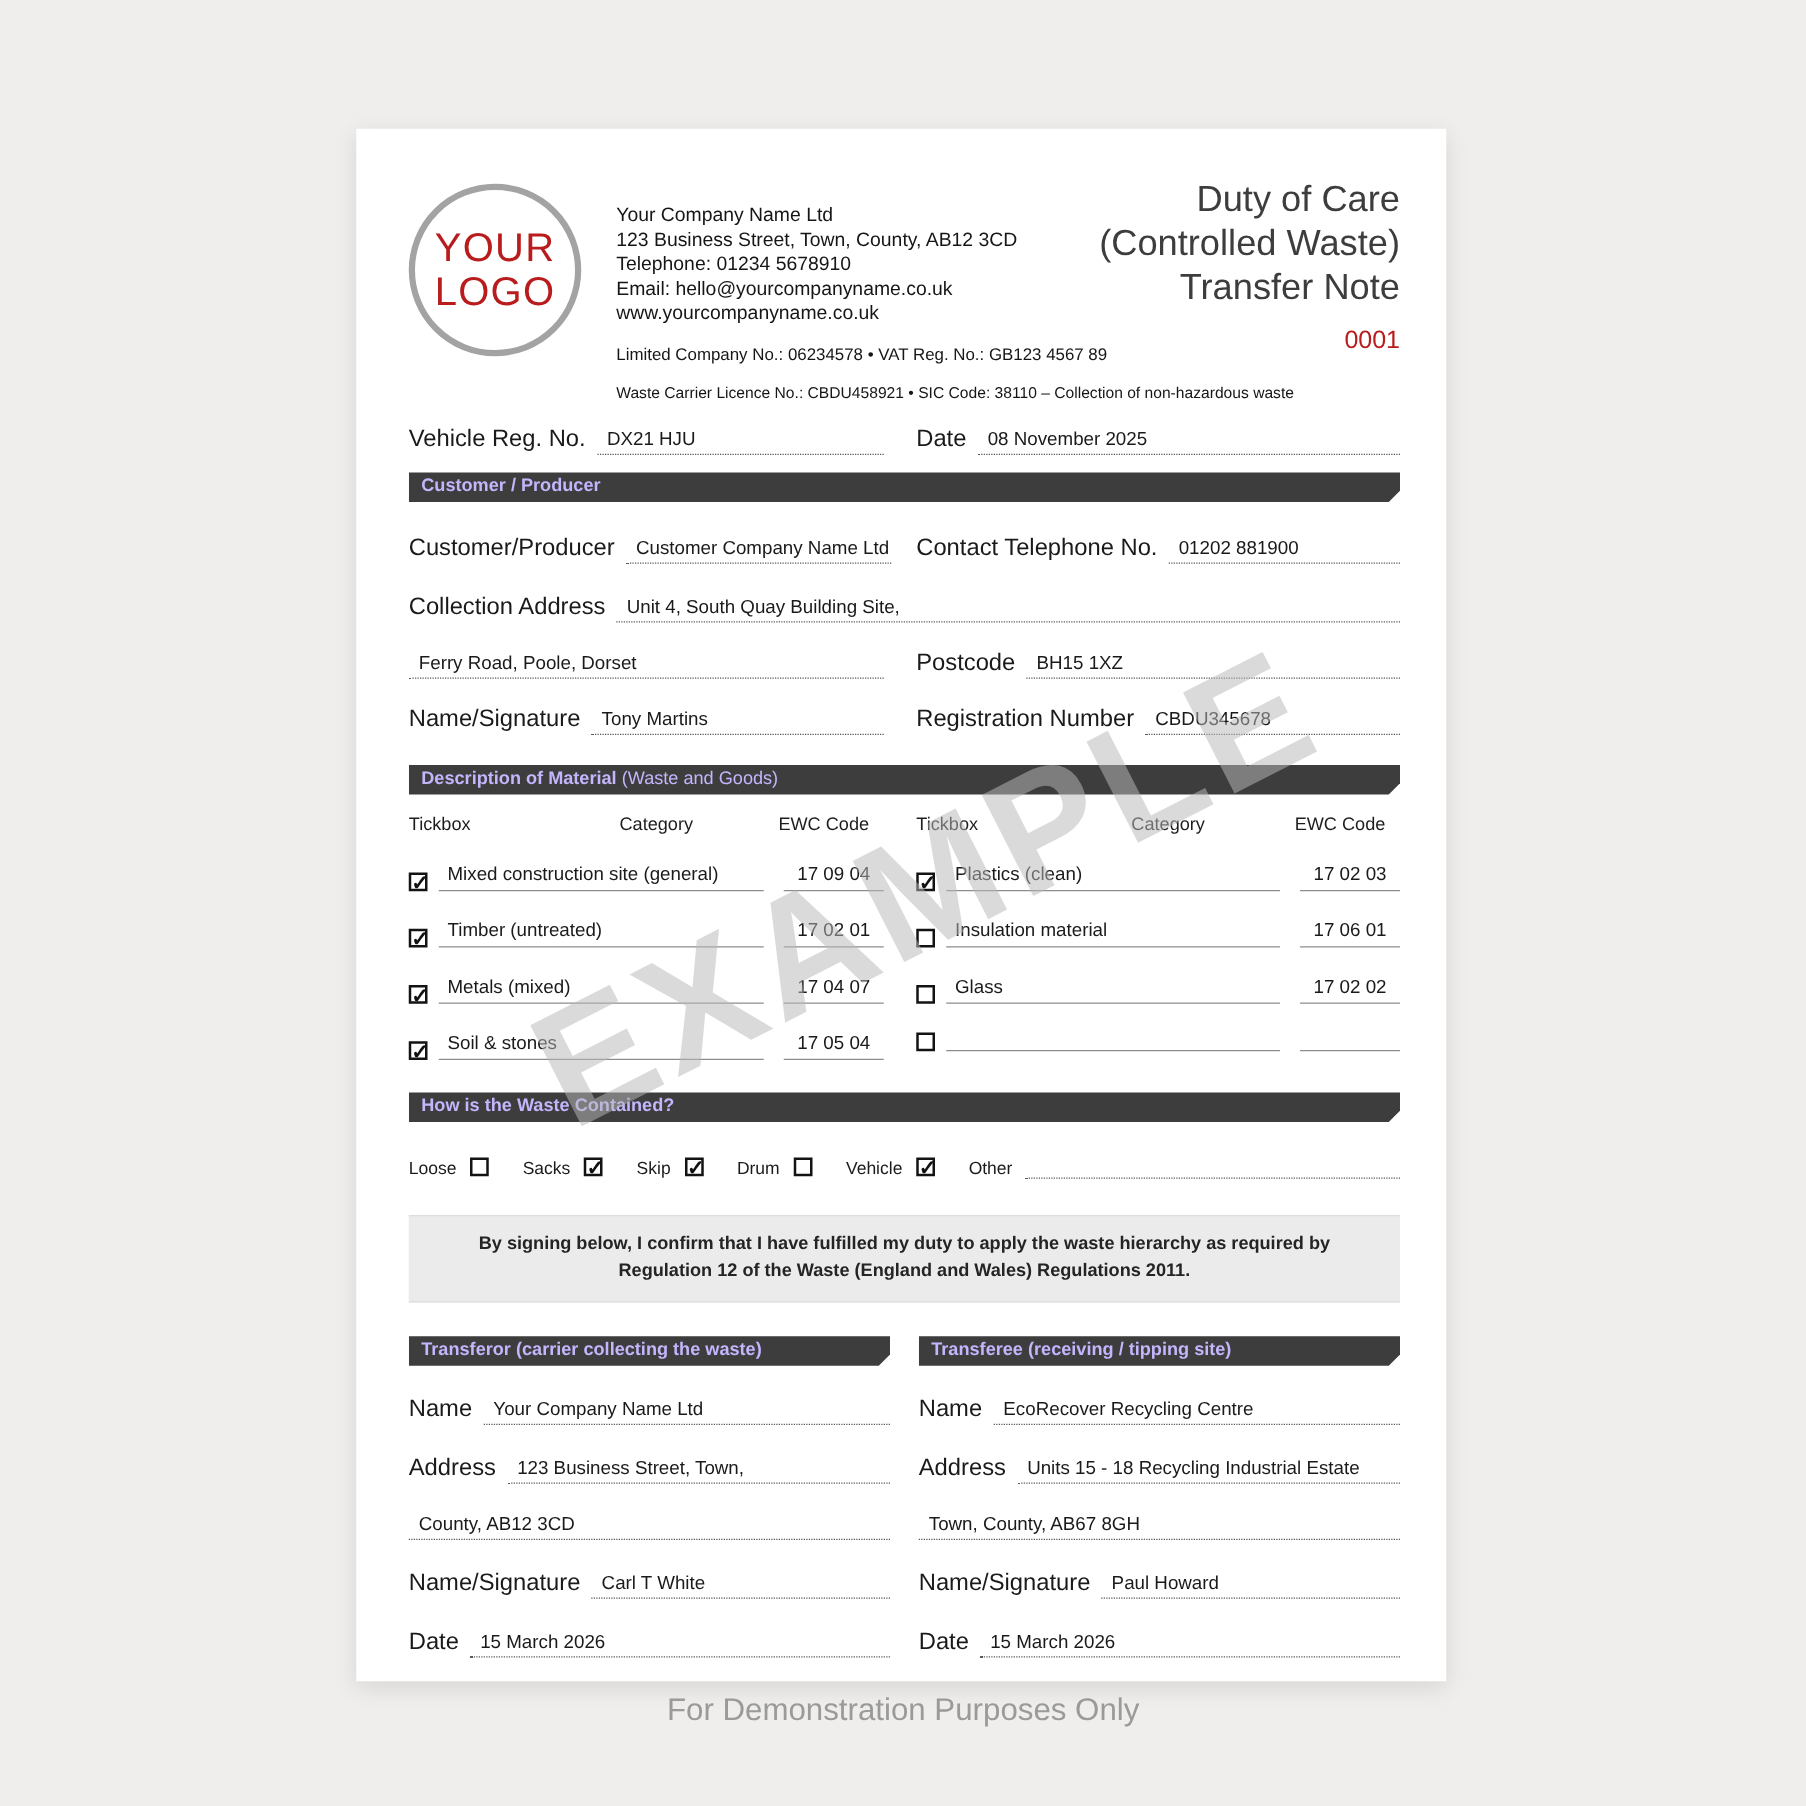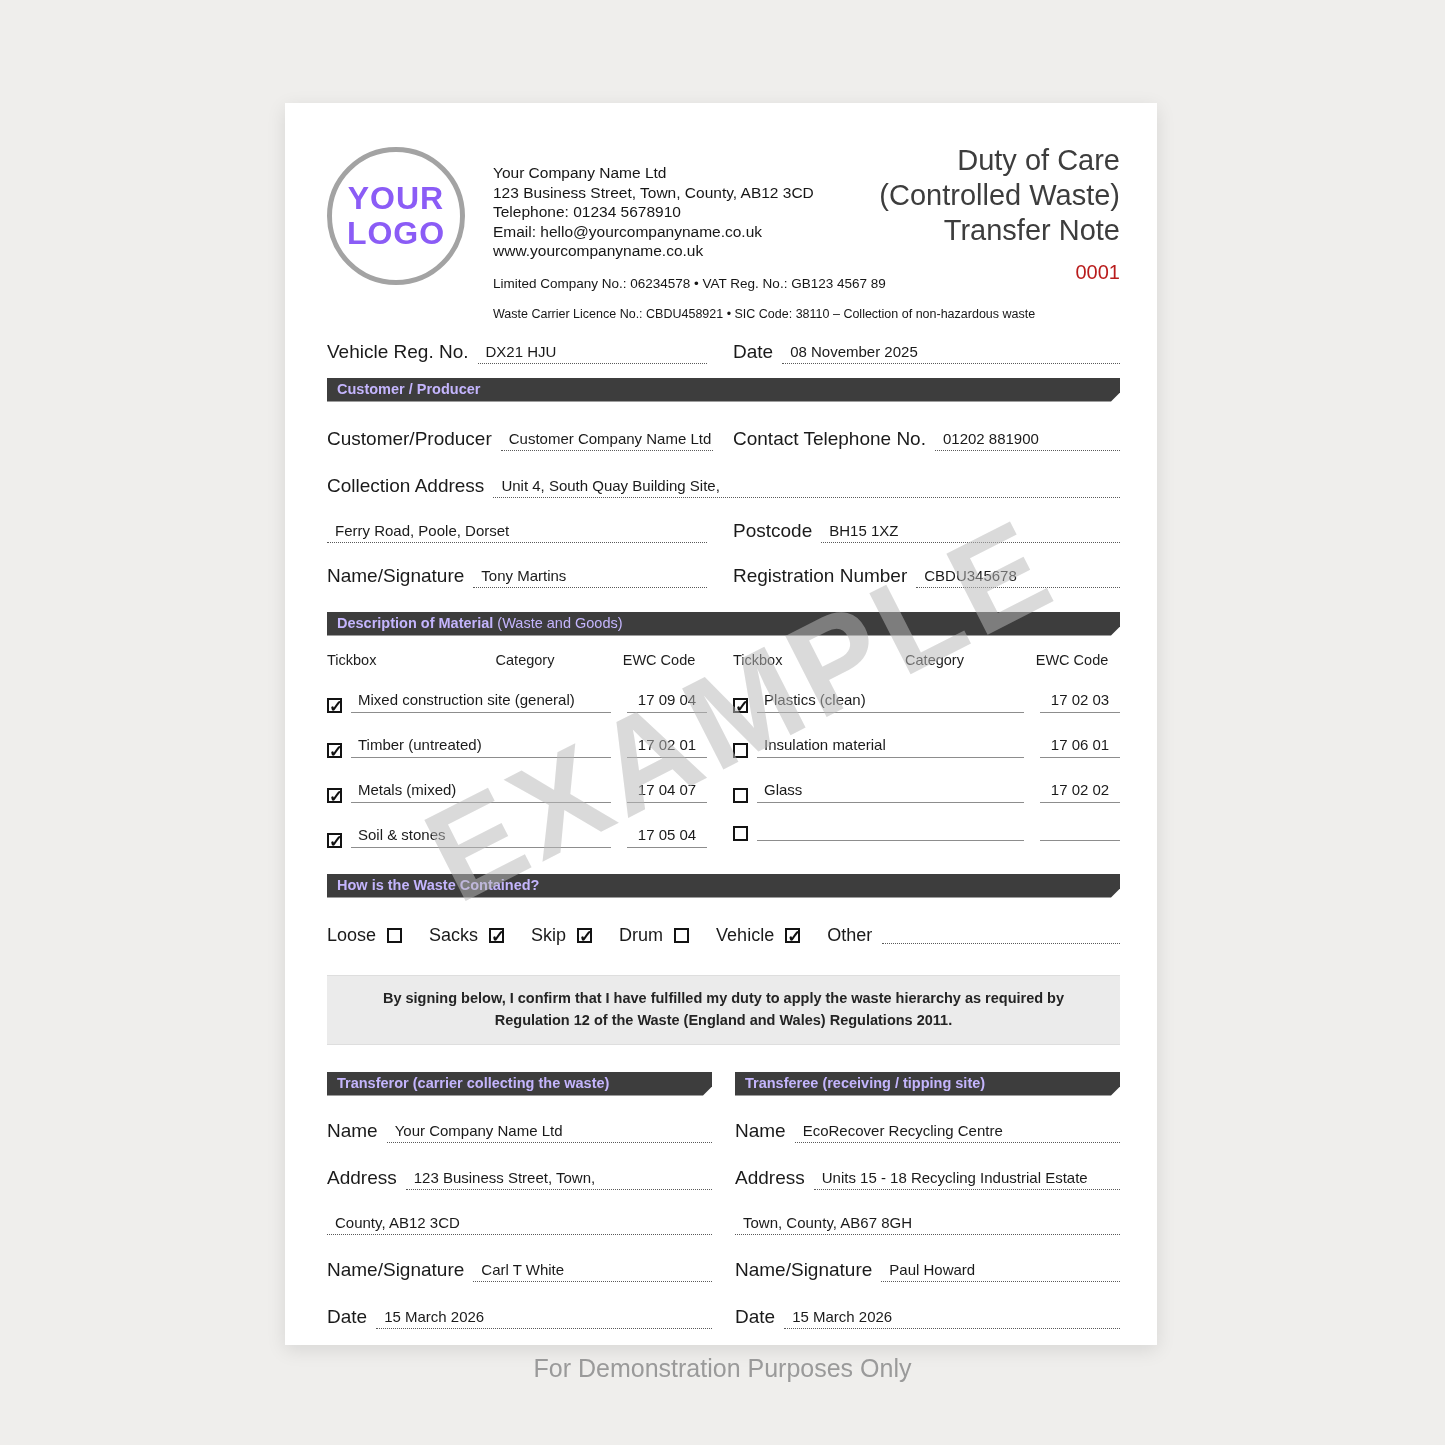--- a/index.html
+++ b/index.html
@@ -18,21 +18,21 @@
     overflow:hidden;
   }
   .pad { padding:44px 37px 0 42px; position:relative; }
 
   
   .hdr { display:flex; position:relative; }
   .logo {
     width:138px; height:138px; flex:none;
     border:5px solid #a3a3a3; border-radius:50%;
     display:flex; flex-direction:column; align-items:center; justify-content:center;
-    color:#8b5cf6; font-weight:bold; font-size:32px; line-height:35px; letter-spacing:1px;
+    color:#b91c1c; font-weight:normal; font-size:32px; line-height:35px; letter-spacing:1px;
   }
   .hdr-mid { margin-left:28px; padding-top:16px; font-size:15.5px; line-height:19.5px; color:#161616; flex:1; }
   .reg-line { margin-top:13px; font-size:13.5px; }
   .carrier-line { margin-top:12px; font-size:12.5px; }
   .hdr-title { position:absolute; top:-4px; right:0; text-align:right; font-size:29px; line-height:35px; font-weight:400; color:#3d3d3d; }
   .note-no { font-size:20px; font-weight:500; color:#b91c1c; margin-top:7px; }
 
   
   .frow { display:flex; align-items:flex-end; }
   .lbl { font-size:19px; white-space:nowrap; padding-right:9px; padding-bottom:1px; }
@@ -55,21 +55,21 @@
   .thead .th-tick { width:112px; flex:none; }
   .thead .th-cat { flex:1; text-align:center; }
   .thead .th-ewc { width:96px; flex:none; text-align:center; }
   .mrow { display:flex; align-items:flex-end; margin-top:23px; }
   .cb { width:15px; height:15px; border:2px solid #131313; background:#fff; flex:none; margin-right:9px; position:relative; }
   .cb.on::after { content:"✓"; position:absolute; left:0px; top:-4px; font-size:17px; font-weight:bold; color:#111; }
   .cat { flex:1; border-bottom:1.5px solid #8d8d8d; font-size:15px; padding:0 2px 4px 7px; white-space:nowrap; }
   .ewc { width:80px; flex:none; margin-left:16px; border-bottom:1.5px solid #8d8d8d; text-align:center; font-size:15px; padding-bottom:4px; }
 
   
-  .copts { display:flex; align-items:center; margin-top:27px; font-size:18px; }
+  .copts { display:flex; align-items:center; margin-top:27px; font-size:14px; }
   .copt { display:flex; align-items:center; margin-right:27px; }
   .copt .cb { margin:0 0 0 11px; }
   .copts .other-line { flex:1; border-bottom:1.5px dotted #5a5a5a; height:18px; margin-left:10px; }
 
   
   .decl { margin-top:29px; background:#ebebeb; border-top:1px solid #dedede; border-bottom:1px solid #dedede;
           text-align:center; font-weight:bold; font-size:14.5px; line-height:22px; padding:11px 24px 13px; color:#242424; }
 
   
   .tcols { display:flex; margin-top:27px; }

